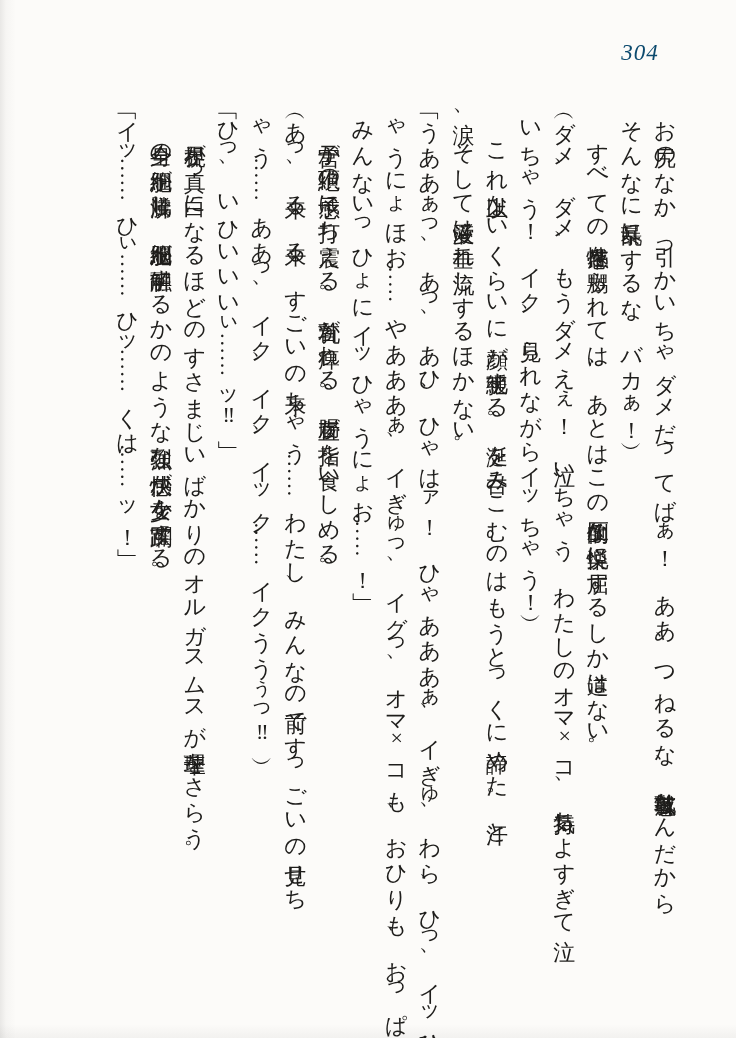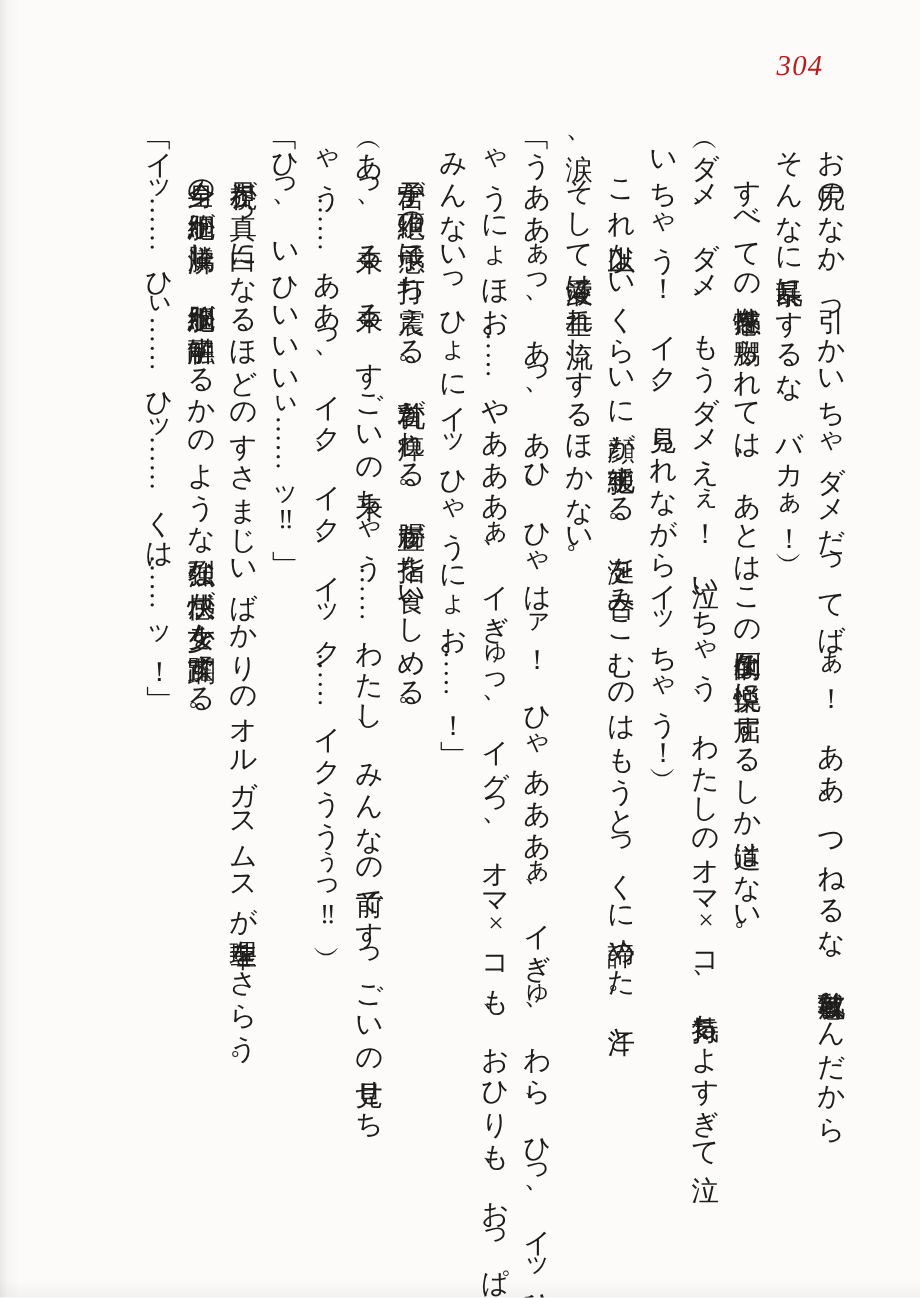--- a/index.html
+++ b/index.html
@@ -25,21 +25,21 @@
   }
   .page-number {
     position: absolute;
     top: 40px;
     left: 612px;
     width: 56px;
     text-align: center;
     font-size: 23px;
     font-style: italic;
     letter-spacing: 1px;
-    color: #b91c1c;
+    color: #0c4a6e;
   }
   .text-area {
     position: absolute;
     top: 106px;
     right: 54px;
     height: 912px;
     writing-mode: vertical-rl;
     text-orientation: mixed;
     font-size: 22px;
     line-height: 33.6px;

